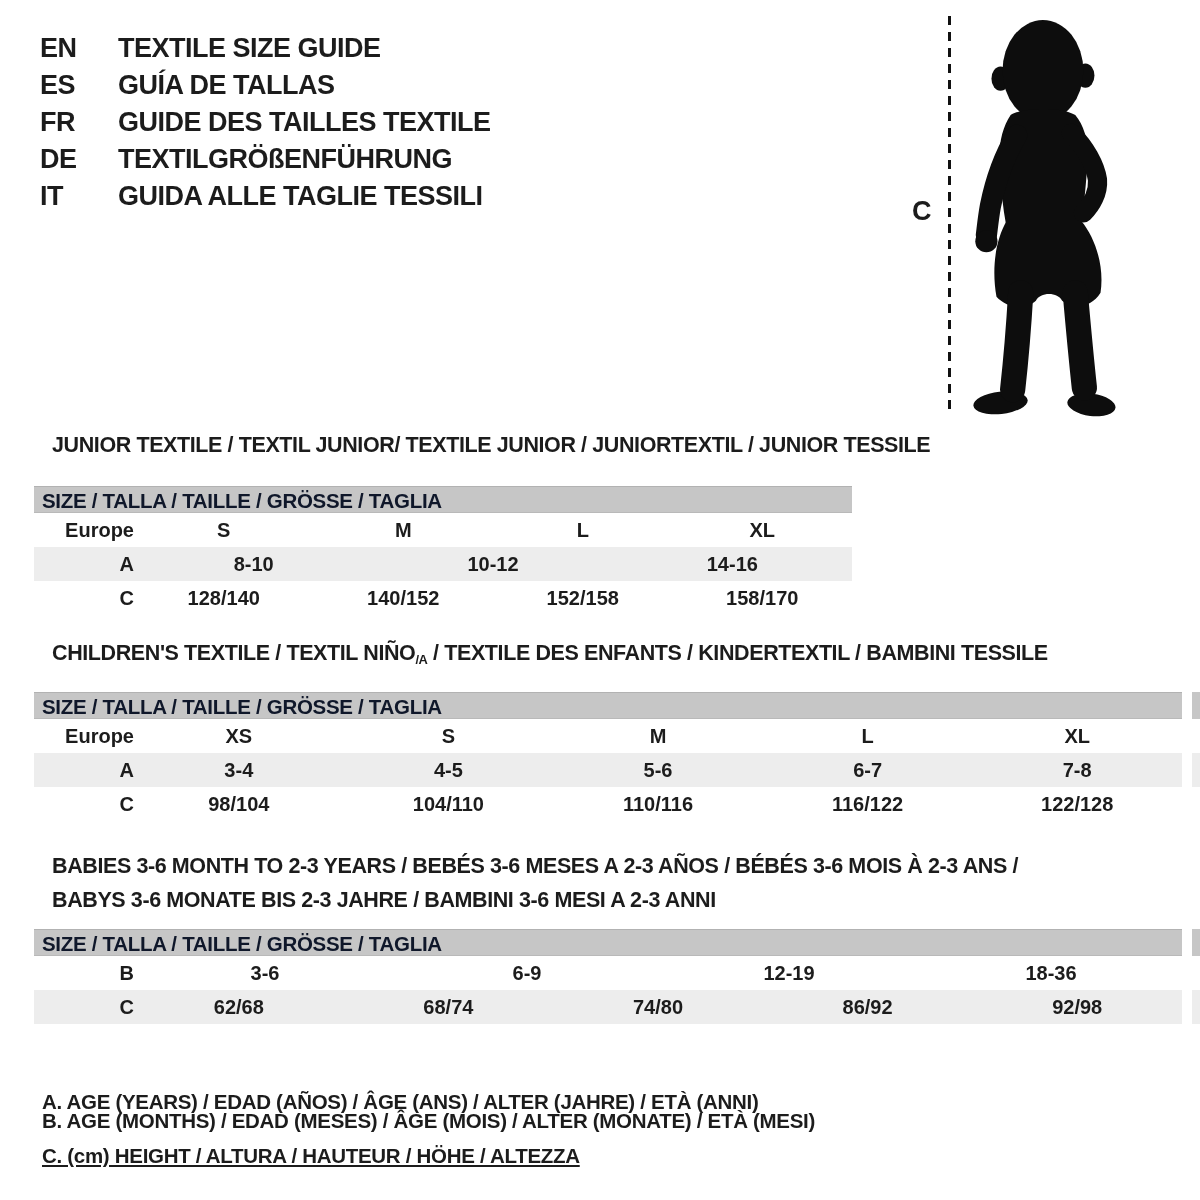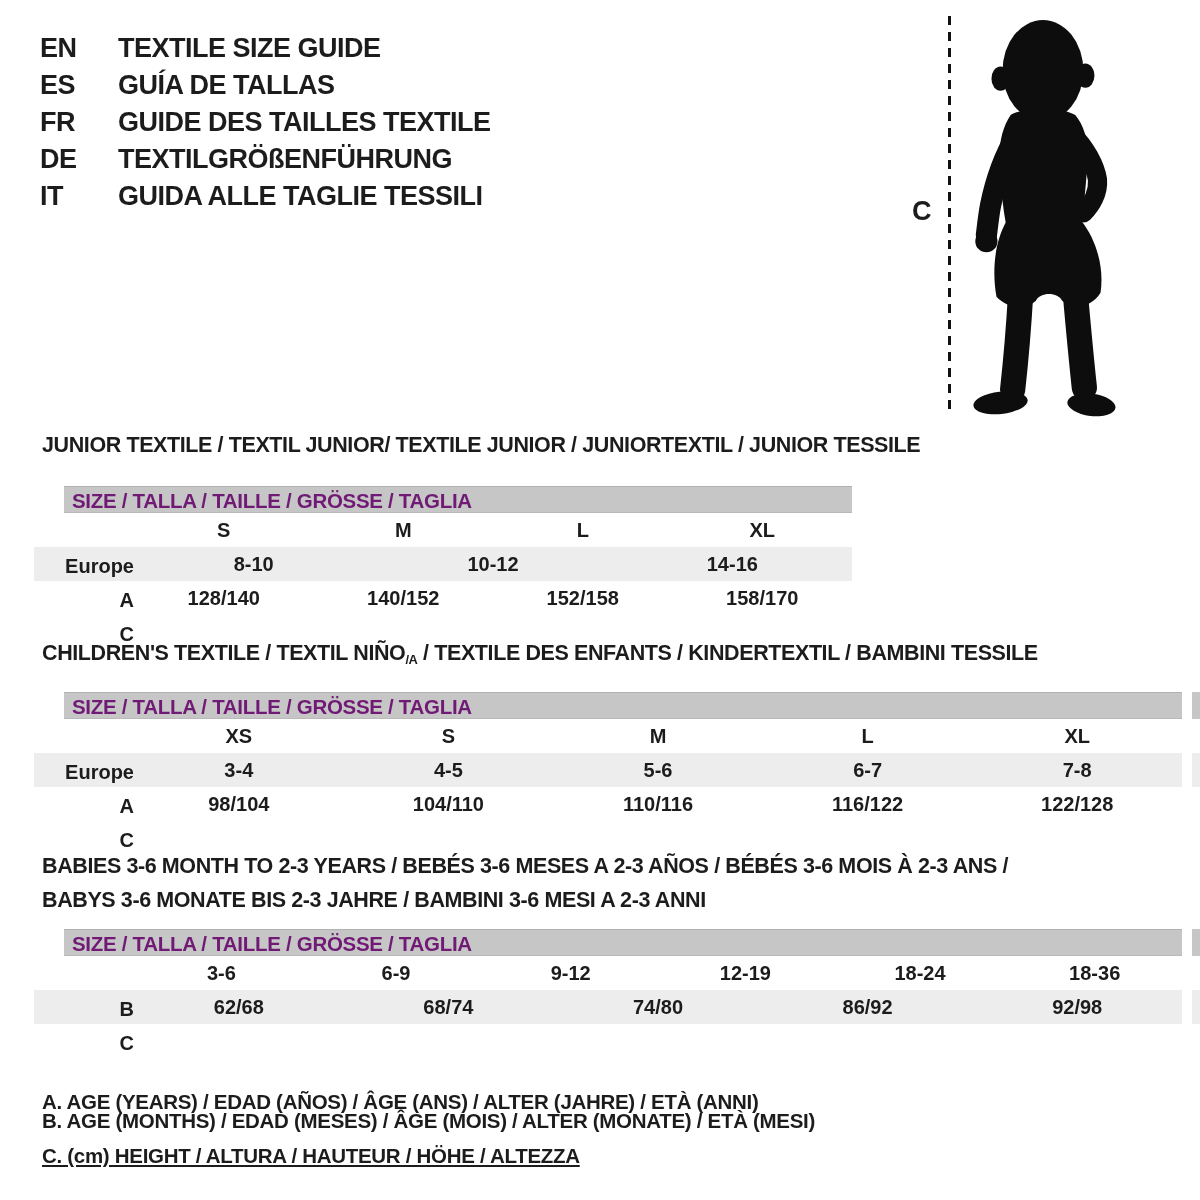--- a/index.html
+++ b/index.html
@@ -19,37 +19,36 @@
   .lang-title{font-size:27px;letter-spacing:-0.5px;white-space:nowrap;}
   
   .figure{position:absolute;left:890px;top:0;width:310px;height:440px;}
   .c-label{position:absolute;left:22px;top:196px;font-size:27px;}
   .measure-dash{
     position:absolute;left:58px;top:16px;width:3px;height:400px;
     background:repeating-linear-gradient(to bottom,#111 0 9px,transparent 9px 16px);
   }
   .toddler-svg{position:absolute;left:70px;top:14px;}
   
-  .section-title{position:absolute;left:42px;font-size:21.5px;letter-spacing:-0.4px;white-space:nowrap;}
+  .section-title{position:absolute;left:52px;font-size:21.5px;letter-spacing:-0.4px;white-space:nowrap;}
   .section-title .sub{font-size:0.6em;vertical-align:-0.28em;}
   .size-table{position:absolute;left:34px;}
   .t-junior{top:486px;width:818px;}
   .t-children{top:692px;width:1148px;}
   .t-babies{top:929px;width:1148px;}
   .thead{
     height:27px;line-height:27px;
-    background:#c6c6c6;color:#701a75;
+    background:#c6c6c6;color:#0f172a;
     font-size:20.5px;padding-left:8px;letter-spacing:-0.3px;
     border-top:1px solid #b2b2b2;border-bottom:1px solid #b9b9b9;
     box-sizing:border-box;
-    margin-left:30px;
   }
   .trow{display:flex;height:34px;line-height:34px;font-size:20px;}
   .trow.shaded{background:#ededed;}
-  .tlabel{width:100px;padding-left:8px;box-sizing:border-box;text-align:right;margin-top:36px;}
+  .tlabel{width:100px;padding-left:8px;box-sizing:border-box;text-align:right;}
   .tcell{flex:1;text-align:center;}
   
   .edge-frag{position:absolute;left:1192px;width:8px;}
   .frag-bar{background:#c6c6c6;height:27px;}
   .frag-row{background:#ededed;height:34px;}
   
   .footnote{position:absolute;left:42px;font-size:20.5px;letter-spacing:-0.3px;white-space:nowrap;}
   .fn-a{top:1074px;margin-top:16px;}
   .fn-b{top:1109px;}
   .fn-c{top:1144px;text-decoration:underline;}
@@ -174,23 +173,21 @@
 
   <div class="section-title" style="top:854px">BABIES 3-6 MONTH TO 2-3 YEARS / BEBÉS 3-6 MESES A 2-3 AÑOS / BÉBÉS 3-6 MOIS À 2-3 ANS /</div>
   <div class="section-title" style="top:888px">BABYS 3-6 MONATE BIS 2-3 JAHRE / BAMBINI 3-6 MESI A 2-3 ANNI</div>
   <div class="size-table t-babies">
     <div class="thead">SIZE / TALLA / TAILLE / GRÖSSE / TAGLIA</div>
     <div>
         <div class="trow">
           <div class="tlabel">B</div>
           <div class="tcell">3-6</div>
           <div class="tcell">6-9</div>
-          <div class="tcell">9-12</div>
           <div class="tcell">12-19</div>
-          <div class="tcell">18-24</div>
           <div class="tcell">18-36</div>
         </div>
         <div class="trow shaded">
           <div class="tlabel">C</div>
           <div class="tcell">62/68</div>
           <div class="tcell">68/74</div>
           <div class="tcell">74/80</div>
           <div class="tcell">86/92</div>
           <div class="tcell">92/98</div>
         </div>

